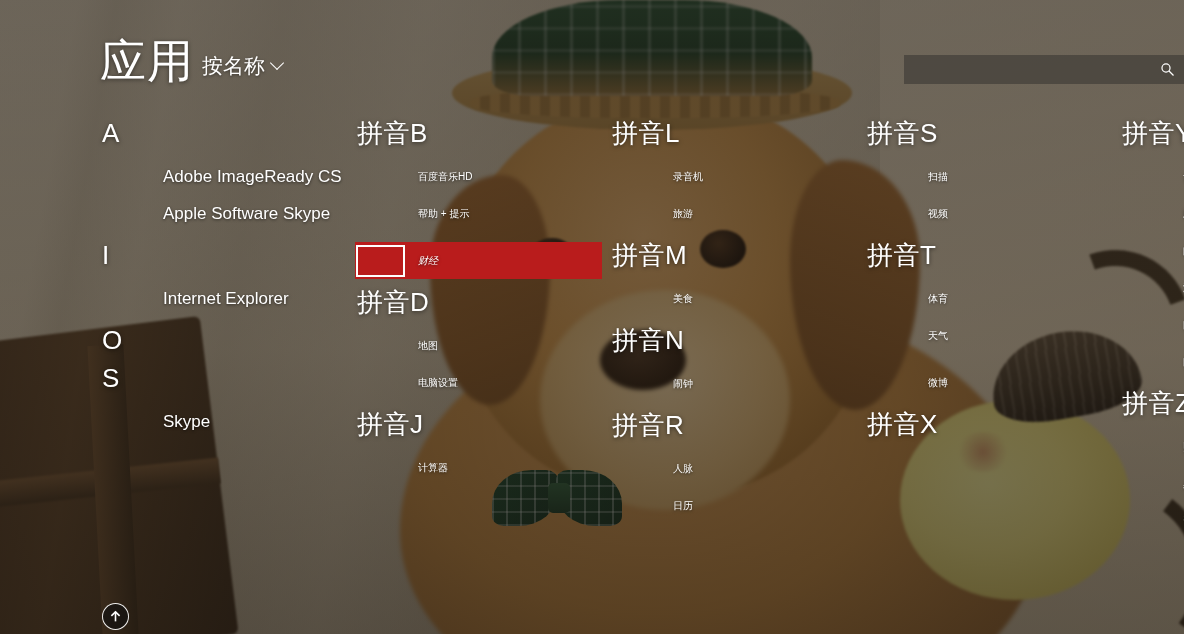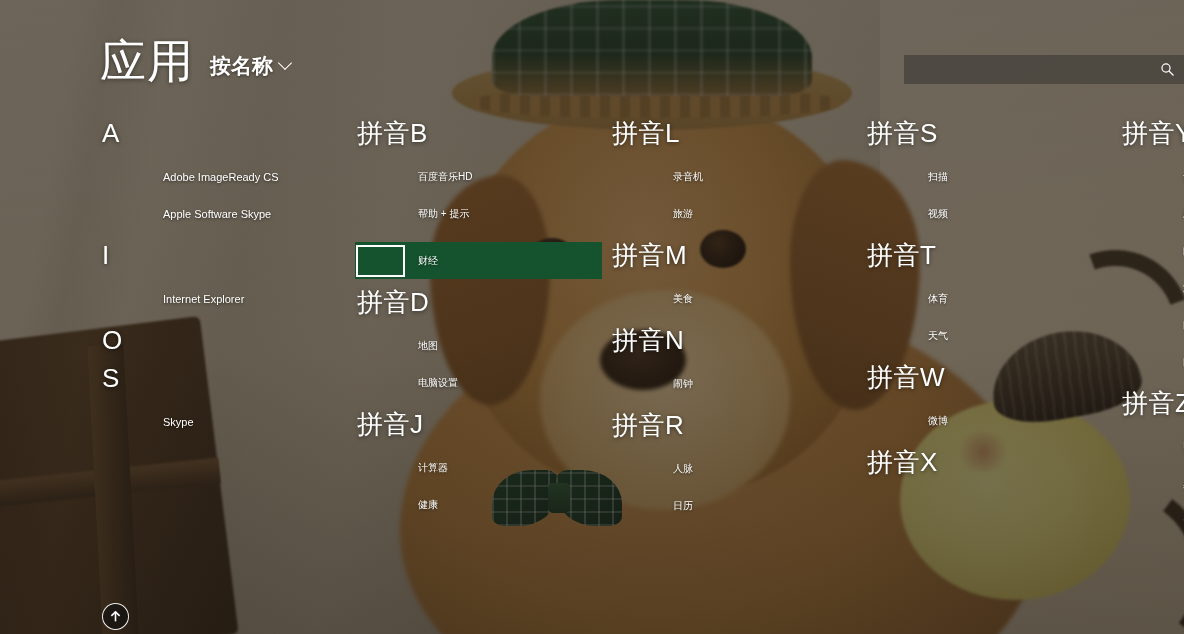--- a/index.html
+++ b/index.html
@@ -168,29 +168,29 @@
   }
   
   .scrim {
     position: absolute; inset: 0;
     background: linear-gradient(180deg, rgba(34,29,24,.60) 0%, rgba(30,25,20,.56) 55%, rgba(24,20,16,.62) 100%);
   }
 
   
   #ui { position: absolute; inset: 0; }
 
-  .header { position: absolute; left: 100px; top: 38px; display: flex; align-items: flex-end; gap: 16px; }
+  .header { position: absolute; left: 100px; top: 38px; display: flex; align-items: flex-end; gap: 8px; }
   .page-title {
     color: #fff; font-size: 46px; line-height: 1;
     font-weight: 300; letter-spacing: 1px;
     text-shadow: 0 1px 4px rgba(0,0,0,.5);
   }
   .sort-btn {
     display: flex; align-items: center; gap: 6px;
-    color: #fff; font-size: 21px; font-weight: 700;
+    color: #fff; font-size: 21px; font-weight: 400;
     padding-bottom: 4px; cursor: pointer;
     text-shadow: 0 1px 3px rgba(0,0,0,.5);
   }
   .chev { display: inline-block; width: 13px; height: 13px; position: relative; top: -2px; }
   .chev::before {
     content: ""; position: absolute; left: 1px; top: 0px;
     width: 9px; height: 9px;
     border-right: 1.6px solid #fff; border-bottom: 1.6px solid #fff;
     transform: rotate(45deg);
   }
@@ -216,24 +216,24 @@
   .group-head {
     color: #fff; font-size: 26px; font-weight: 300;
     line-height: 1; margin: 0 0 12px 2px; letter-spacing: .5px;
     text-shadow: 0 1px 4px rgba(0,0,0,.55);
   }
   .app-row {
     display: flex; align-items: center; gap: 14px;
     height: 37px; padding-left: 2px; cursor: pointer;
     width: 247px;
   }
-  .app-row.selected { background: #14532d; }
+  .app-row.selected { background: #b91c1c; font-style: italic; }
   .app-row.selected .tile { outline: 2px solid #fff; outline-offset: -1px; }
   .app-label {
-    color: #fff; font-size: 11px; font-weight: 400;
+    color: #fff; font-size: 17px; font-weight: 400;
     white-space: nowrap; text-shadow: 0 1px 3px rgba(0,0,0,.6);
   }
   .app-label.cjk { font-size: 10px; }
 
   .tile {
     width: 30px; height: 30px; flex: 0 0 30px;
     display: flex; align-items: center; justify-content: center;
     position: relative; overflow: hidden; padding-left: 47px;
   }
   .tile svg { display: block; }
@@ -453,30 +453,20 @@
                     <rect x="13.5" y="17" width="3" height="2.6"></rect>
                     <rect x="18.5" y="17" width="3" height="2.6"></rect>
                     <rect x="8.5" y="21" width="3" height="2.6"></rect>
                     <rect x="13.5" y="21" width="3" height="2.6"></rect>
                     <rect x="18.5" y="21" width="3" height="2.6"></rect>
                   </g>
                 </svg>
               </span>
               <span class="app-label cjk">计算器</span>
             </div>
-            <div class="app-row">
-              <span class="tile">
-                <svg width="30" height="30" viewBox="0 0 30 30">
-                  <rect width="30" height="30" fill="#d4442a"></rect>
-                  <path d="M15 24 C6 17.5 4.5 12 7.5 9 C10 6.5 13.5 7.5 15 10.5 C16.5 7.5 20 6.5 22.5 9 C25.5 12 24 17.5 15 24 z" fill="white"></path>
-                  <polyline points="7,15.5 11,15.5 12.8,12 15,19 17,14 18.8,15.5 23,15.5" fill="none" stroke="#d4442a" stroke-width="1.6"></polyline>
-                </svg>
-              </span>
-              <span class="app-label cjk">健康</span>
-            </div>
           </div>
         </div>
         <div class="col">
           <div class="group">
             <div class="group-head">拼音L</div>
             <div class="app-row">
               <span class="tile">
                 <svg width="30" height="30" viewBox="0 0 30 30">
                   <rect width="30" height="30" fill="#e2481f"></rect>
                   <rect x="12" y="5.5" width="6" height="12.5" rx="3" fill="white"></rect>
@@ -625,21 +615,20 @@
                     <line x1="20.2" y1="20.2" x2="22.6" y2="22.6"></line>
                     <line x1="22.6" y1="7.4" x2="20.2" y2="9.8"></line>
                     <line x1="9.8" y1="20.2" x2="7.4" y2="22.6"></line>
                   </g>
                 </svg>
               </span>
               <span class="app-label cjk">天气</span>
             </div>
           </div>
           <div class="group">
-            <div class="group-head">拼音W</div>
             <div class="app-row">
               <span class="tile">
                 <svg width="30" height="30" viewBox="0 0 30 30">
                   <rect width="30" height="30" fill="#f5d527"></rect>
                   <ellipse cx="13.6" cy="17.6" rx="9" ry="6.6" fill="#e8432e"></ellipse>
                   <circle cx="12.4" cy="17.4" r="3.6" fill="#ffffff"></circle>
                   <circle cx="12.4" cy="17.4" r="1.6" fill="#e8432e"></circle>
                   <path d="M19.4 6.4 a5.6 5.6 0 0 1 5 5.4" fill="none" stroke="#e8432e" stroke-width="1.7"></path>
                   <path d="M19.6 9.8 a2.8 2.8 0 0 1 2.4 2.6" fill="none" stroke="#e8432e" stroke-width="1.7"></path>
                 </svg>

